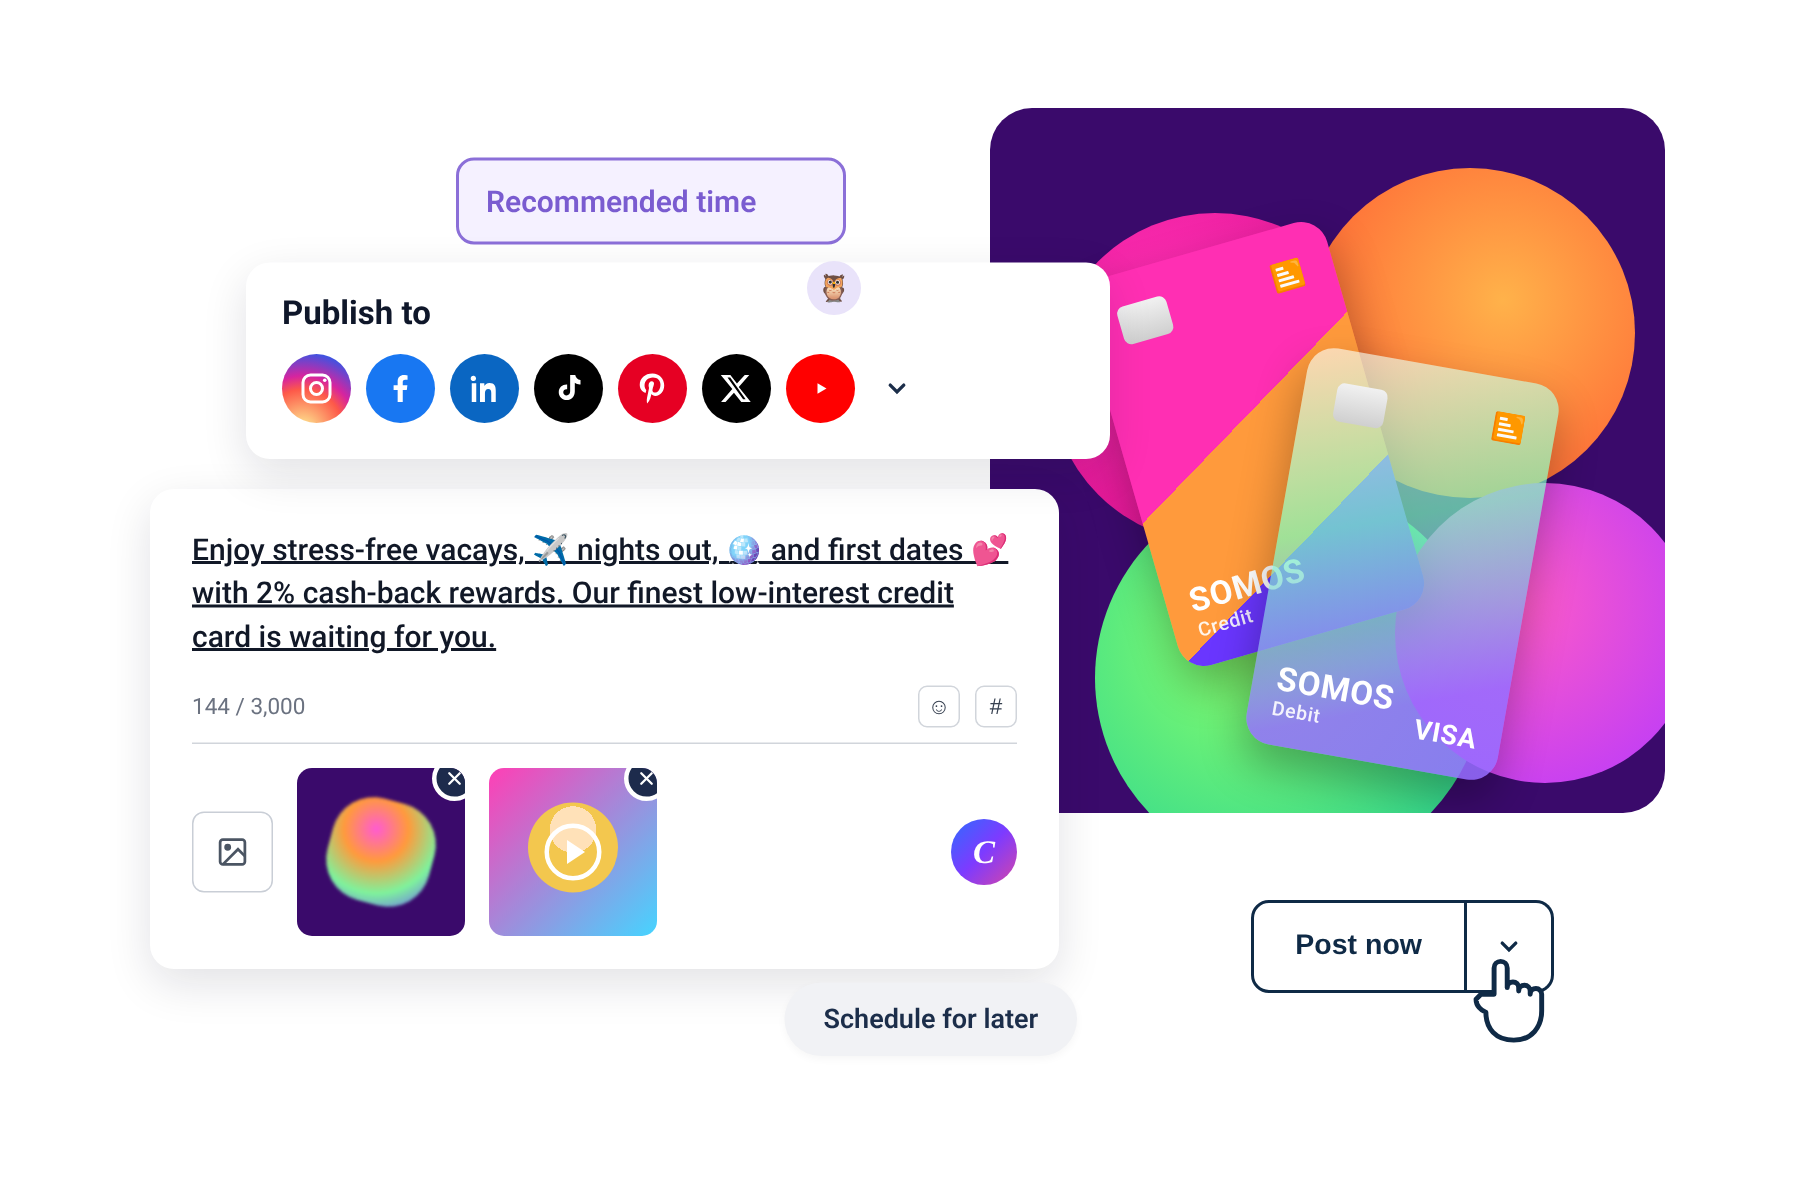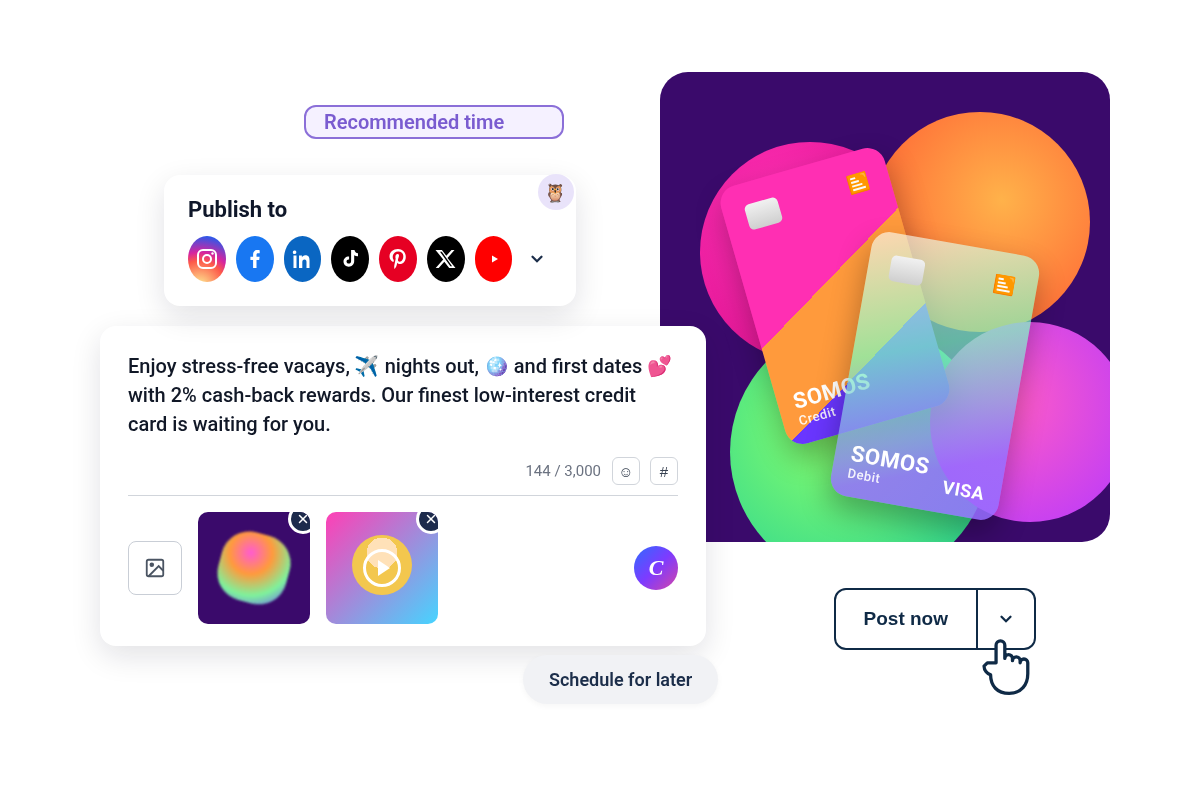--- a/index.html
+++ b/index.html
@@ -11,21 +11,21 @@
   position: relative;
   overflow: hidden;
 }
 
 
 .rec-time {
   position: absolute;
   left: 304px;
   top: 105px;
   width: 260px;
-  padding: 2px 18px;
+  padding: 14px 18px;
   background: #f5f1ff;
   border: 2px solid #8b6fd8;
   border-radius: 12px;
   z-index: 30;
 }
 .rec-time .label { color: #7a5cd0; font-size: 20px; font-weight: 600; line-height: 1.3; }
 .rec-time .time  { color: #7a5cd0; font-size: 20px; font-weight: 600; }
 
 
 .owl-badge {
@@ -38,21 +38,21 @@
   display:flex; align-items:center; justify-content:center;
   font-size:18px;
   z-index: 42;
 }
 
 
 .publish-card {
   position: absolute;
   left: 164px;
   top: 175px;
-  width: 412px;
+  width: 576px;
   background:#fff;
   border-radius: 16px;
   box-shadow: 0 10px 30px rgba(20,20,40,.12);
   padding: 22px 24px 24px;
   z-index: 40;
 }
 .publish-card h3 { font-size: 22px; font-weight:700; color:#0f172a; margin-bottom:14px; }
 .network-row { display:flex; align-items:center; gap:10px; }
 .nicon {
   width:46px; height:46px; border-radius:50%;
@@ -78,23 +78,23 @@
   position:absolute;
   left: 100px;
   top: 326px;
   width: 606px;
   background:#fff;
   border-radius:16px;
   box-shadow: 0 10px 30px rgba(20,20,40,.12);
   padding: 26px 28px 22px;
   z-index: 35;
 }
-.post-text { font-size:20px; line-height:1.45; color:#111827; font-weight:500; }
+.post-text { font-size:20px; line-height:1.45; color:#111827; font-weight:500;text-decoration:underline; }
 .meta-row {
-  display:flex; align-items:center; justify-content:flex-end;
+  display:flex; align-items:center; justify-content:space-between;
   margin-top:18px; padding-bottom:10px; border-bottom:1px solid #d1d5db;
   color:#6b7280; font-size:15px;gap:11px;
 }
 .meta-icons { display:flex; gap:10px; align-items:center; }
 .mini-btn {
   width:28px; height:28px; border:1px solid #d1d5db; border-radius:6px;
   display:flex; align-items:center; justify-content:center;
   background:#fff; cursor:pointer; font-size:15px; color:#374151;
 }
 .attach-row { display:flex; align-items:center; gap:16px; margin-top:16px; }
@@ -205,21 +205,21 @@
   background: linear-gradient(160deg, rgba(255,255,255,.6), rgba(120,255,190,.7) 40%, rgba(150,110,255,.85) 80%);
   color:#fff;
 }
 .card-b .brand, .card-b .type { color:#fff; }
 .card-b .logo { font-style:normal; font-weight:700; }
 
 
 .postnow-wrap {
   position:absolute;
   right:164px;
-  top:588px;
+  top:600px;
   display:flex;
   z-index:60;
   justify-content:space-between;
 }
 .postnow-btn {
   border:2px solid #0f2a46; background:#fff;
   padding:18px 28px; border-radius:12px 0 0 12px;
   font-size:19px; font-weight:700; color:#0f2a46;
   cursor:pointer;
 }

